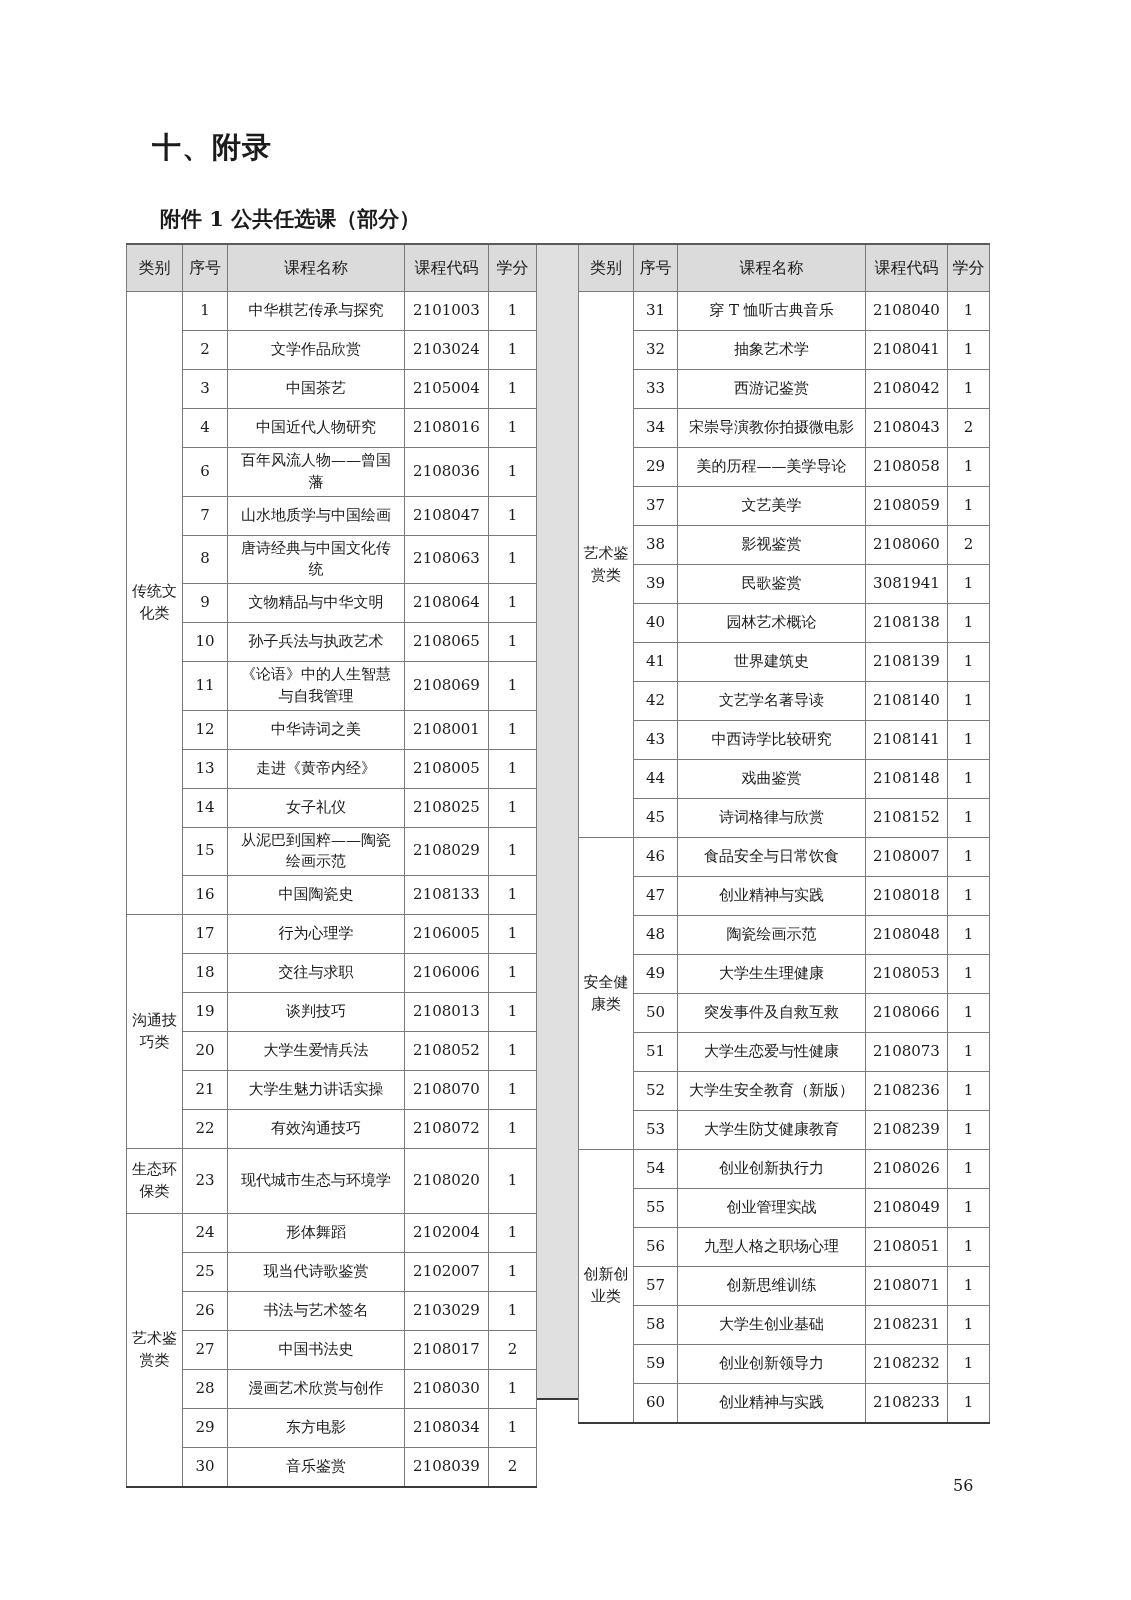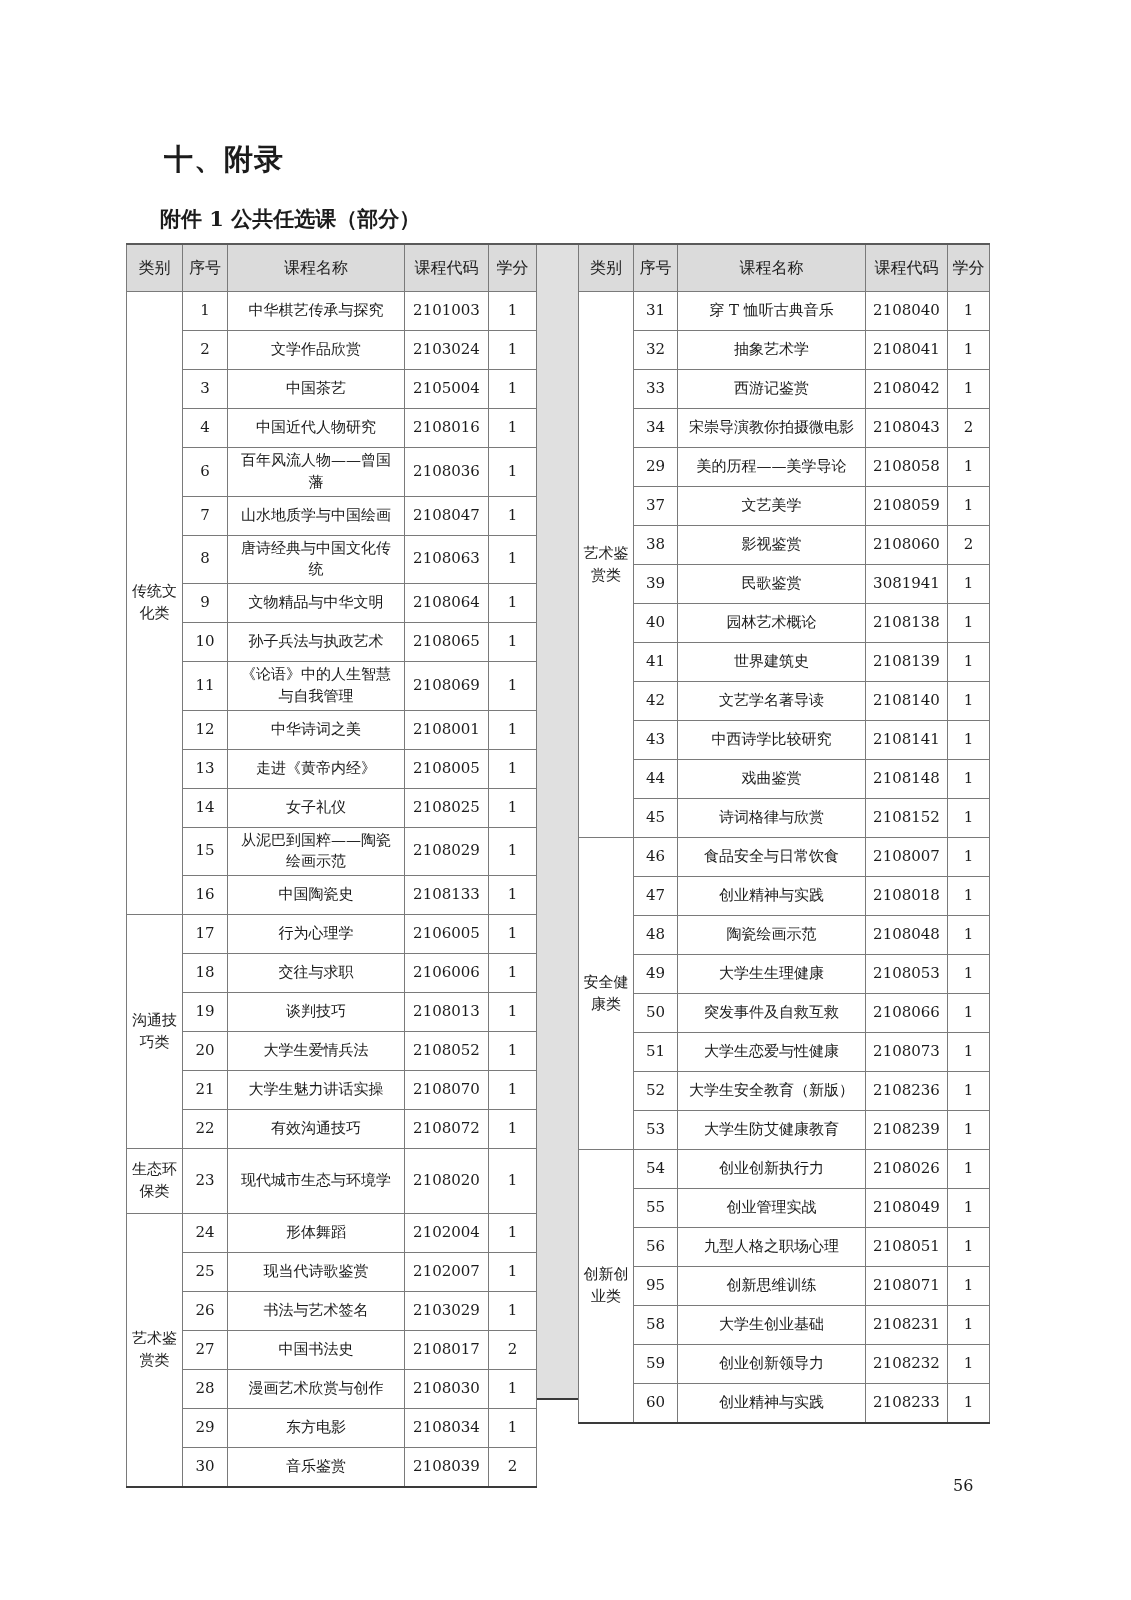--- a/index.html
+++ b/index.html
@@ -7,21 +7,21 @@
     width:1131px; height:1600px;
     background:#ffffff;
     color:#1b1b1b;
     font-family:"DejaVu Serif","Liberation Serif",serif;
     position:relative;
     overflow:hidden;
   }
   .page-title {
     position:absolute; left:152px; top:128px;
     font-size:29px; font-weight:bold; letter-spacing:1px;
-    margin:12px;
+    margin:0;
   }
   .sub-title {
     position:absolute; left:152px; top:197px;
     font-size:21px; font-weight:bold;
     margin:8px;
   }
   .tables {
     position:absolute; left:126px; top:243px;
     width:990px; height:1157px;
     display:flex; align-items:stretch;
@@ -438,21 +438,21 @@
           <td class="code">2108049</td>
           <td class="credit">1</td>
         </tr>
         <tr>
           <td class="no">56</td>
           <td class="name">九型人格之职场心理</td>
           <td class="code">2108051</td>
           <td class="credit">1</td>
         </tr>
         <tr>
-          <td class="no">95</td>
+          <td class="no">57</td>
           <td class="name">创新思维训练</td>
           <td class="code">2108071</td>
           <td class="credit">1</td>
         </tr>
         <tr>
           <td class="no">58</td>
           <td class="name">大学生创业基础</td>
           <td class="code">2108231</td>
           <td class="credit">1</td>
         </tr>

